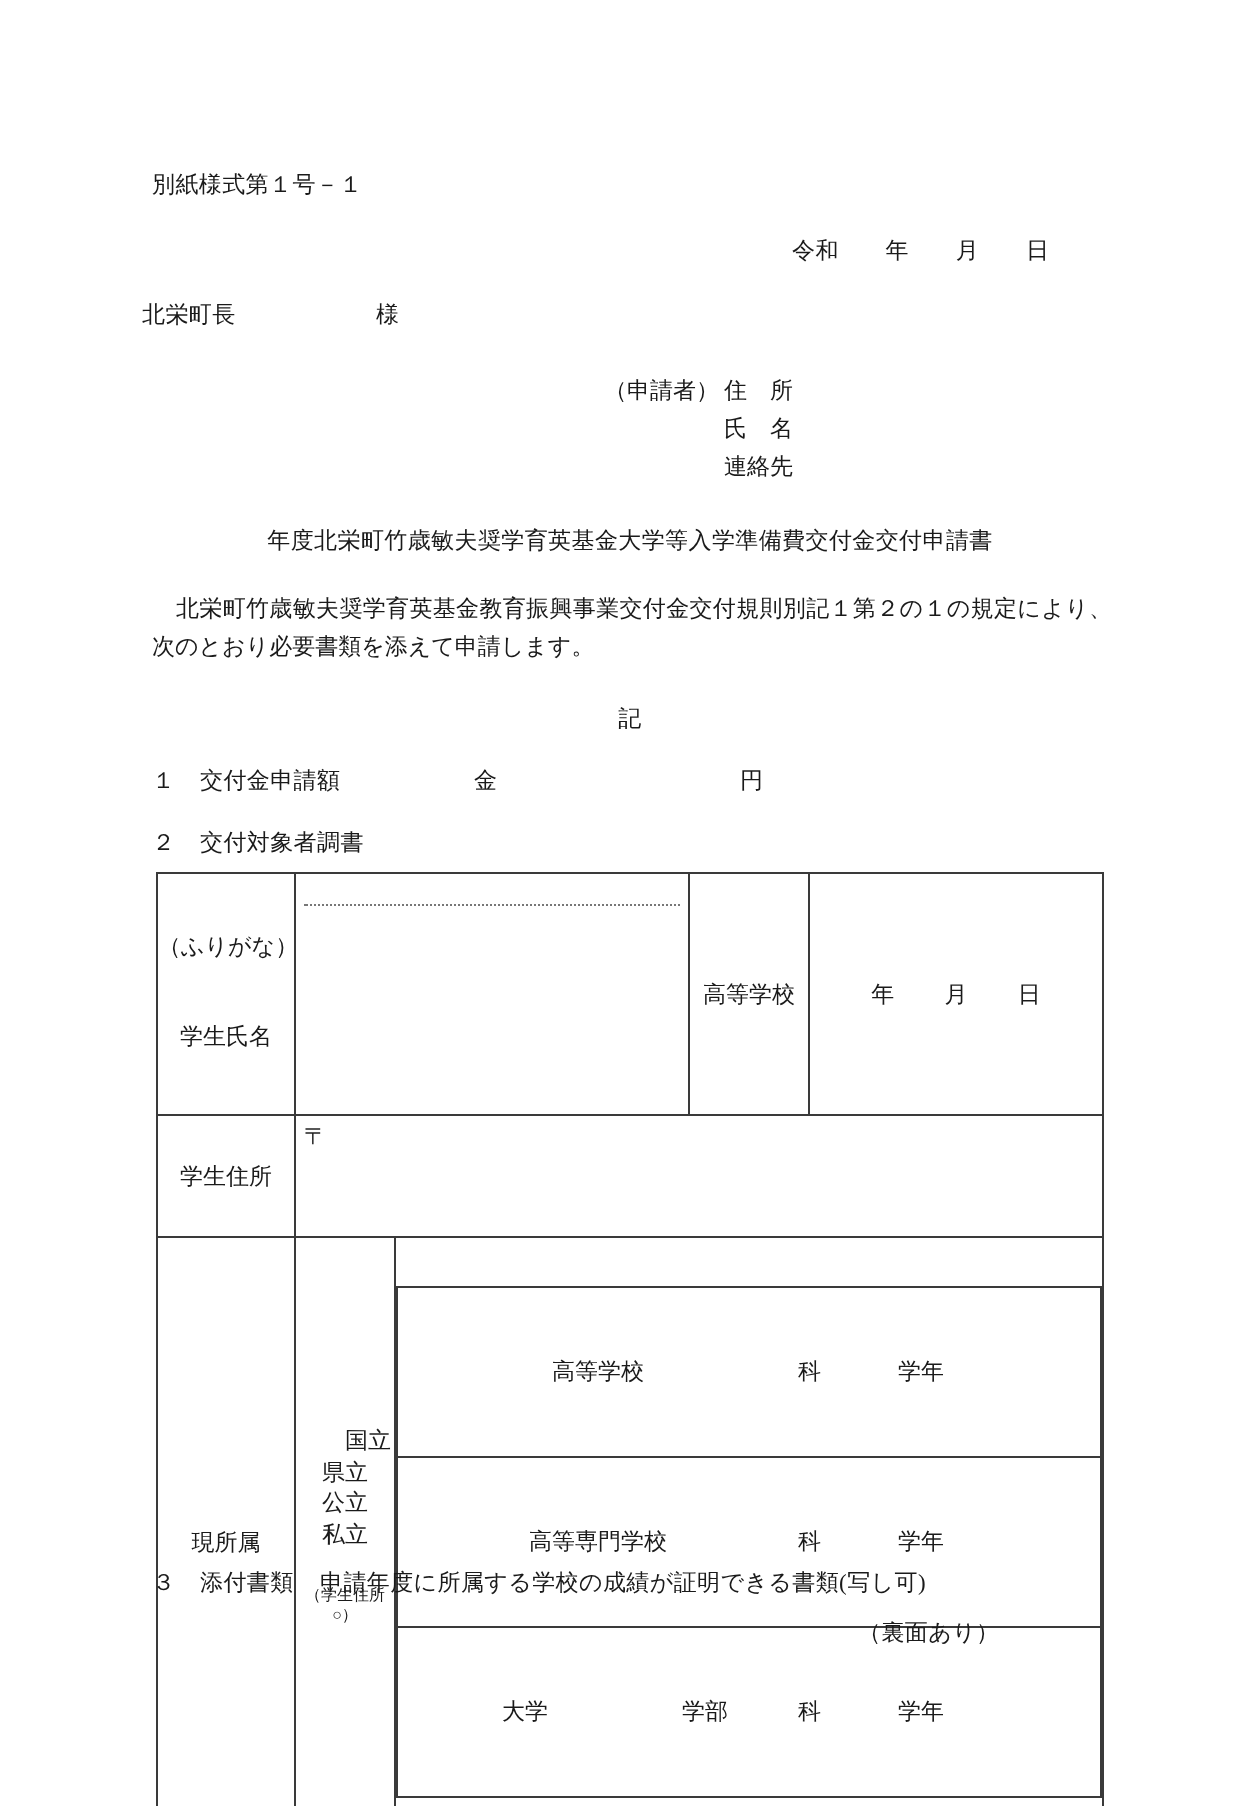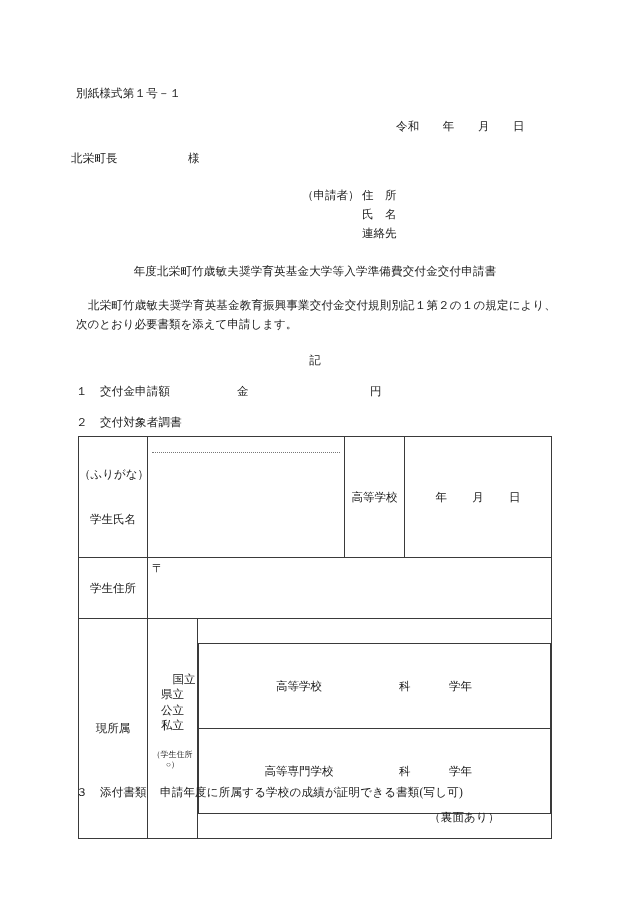--- a/index.html
+++ b/index.html
@@ -312,20 +312,30 @@
           </tr>
           <tr>
             <td>
               <div class="sub-row">
                 <span class="pos-school-l">高等専門学校</span>
                 <span class="pos-ka">科</span>
                 <span class="pos-grade">学年</span>
               </div>
             </td>
           </tr>
+          <tr>
+            <td>
+              <div class="sub-row">
+                <span class="pos-univ">大学</span>
+                <span class="pos-faculty">学部</span>
+                <span class="pos-ka">科</span>
+                <span class="pos-grade">学年</span>
+              </div>
+            </td>
+          </tr>
         </tbody></table>
       </td>
     </tr>
 
   </tbody>
     </table>
 
   <div class="t" id="item3-no">３</div>
   <div class="t" id="item3-label">添付書類</div>
   <div class="t" id="item3-text">申請年度に所属する学校の成績が証明できる書類(写し可)</div>

